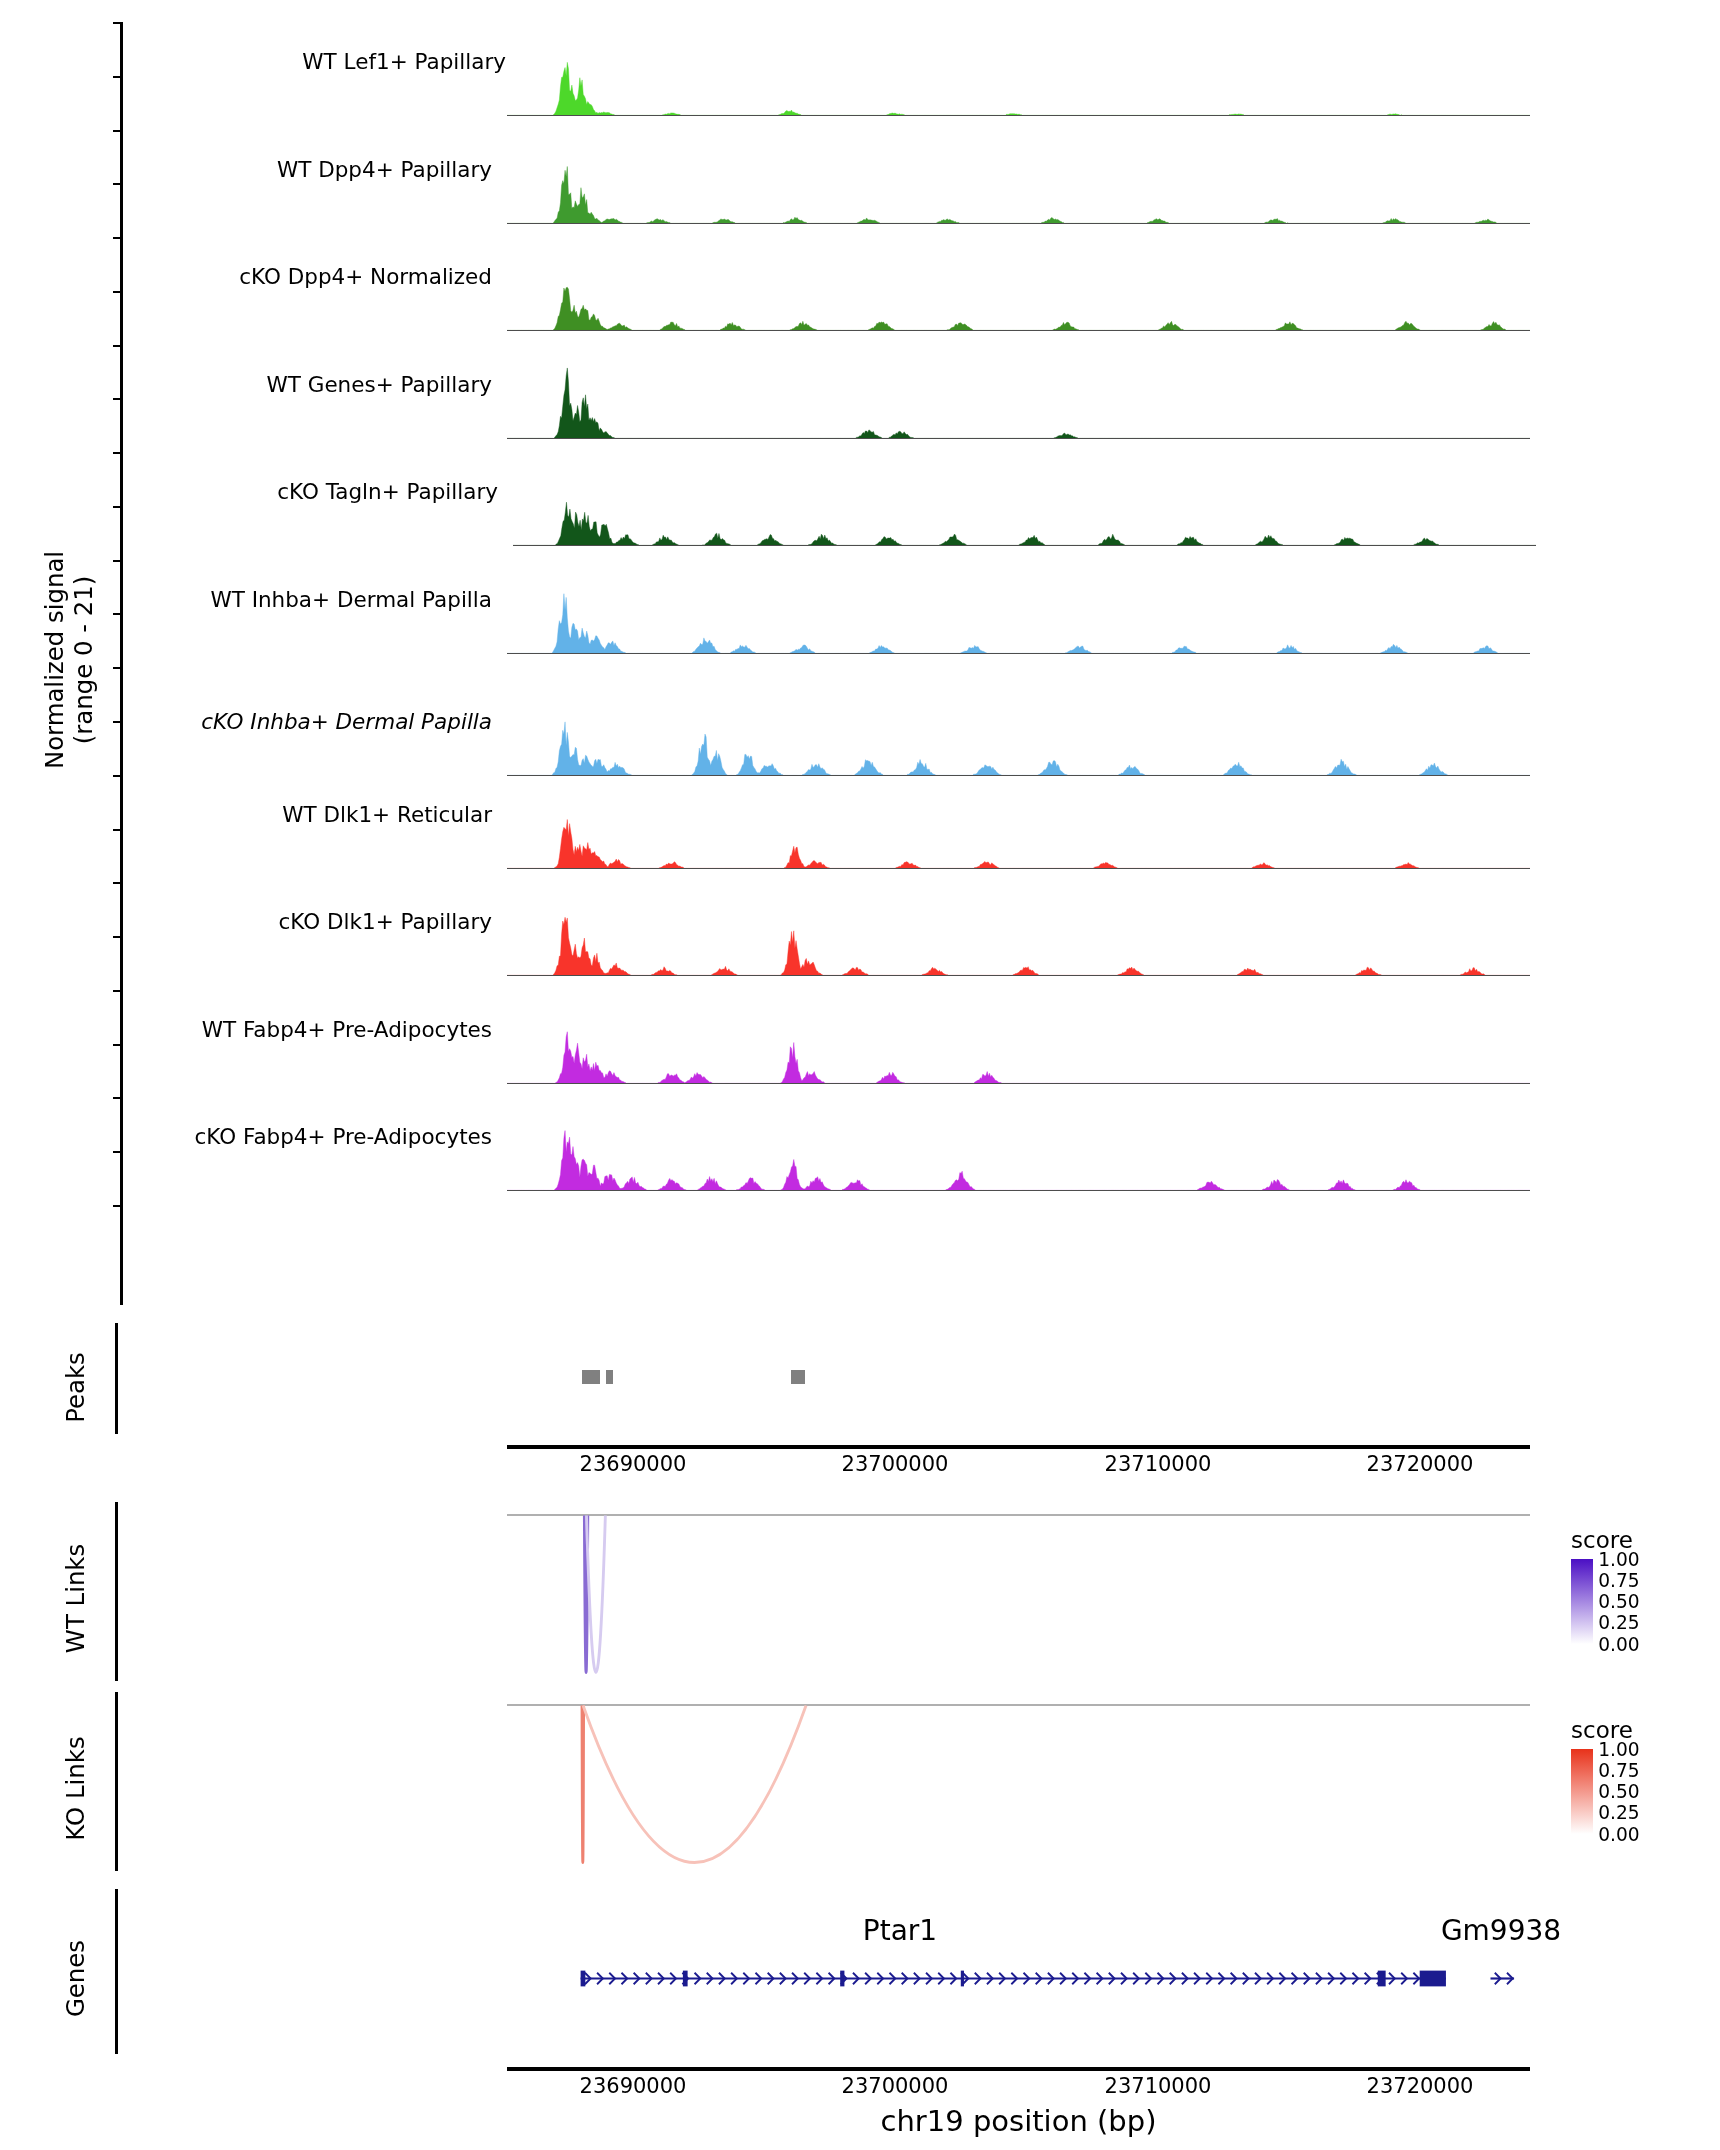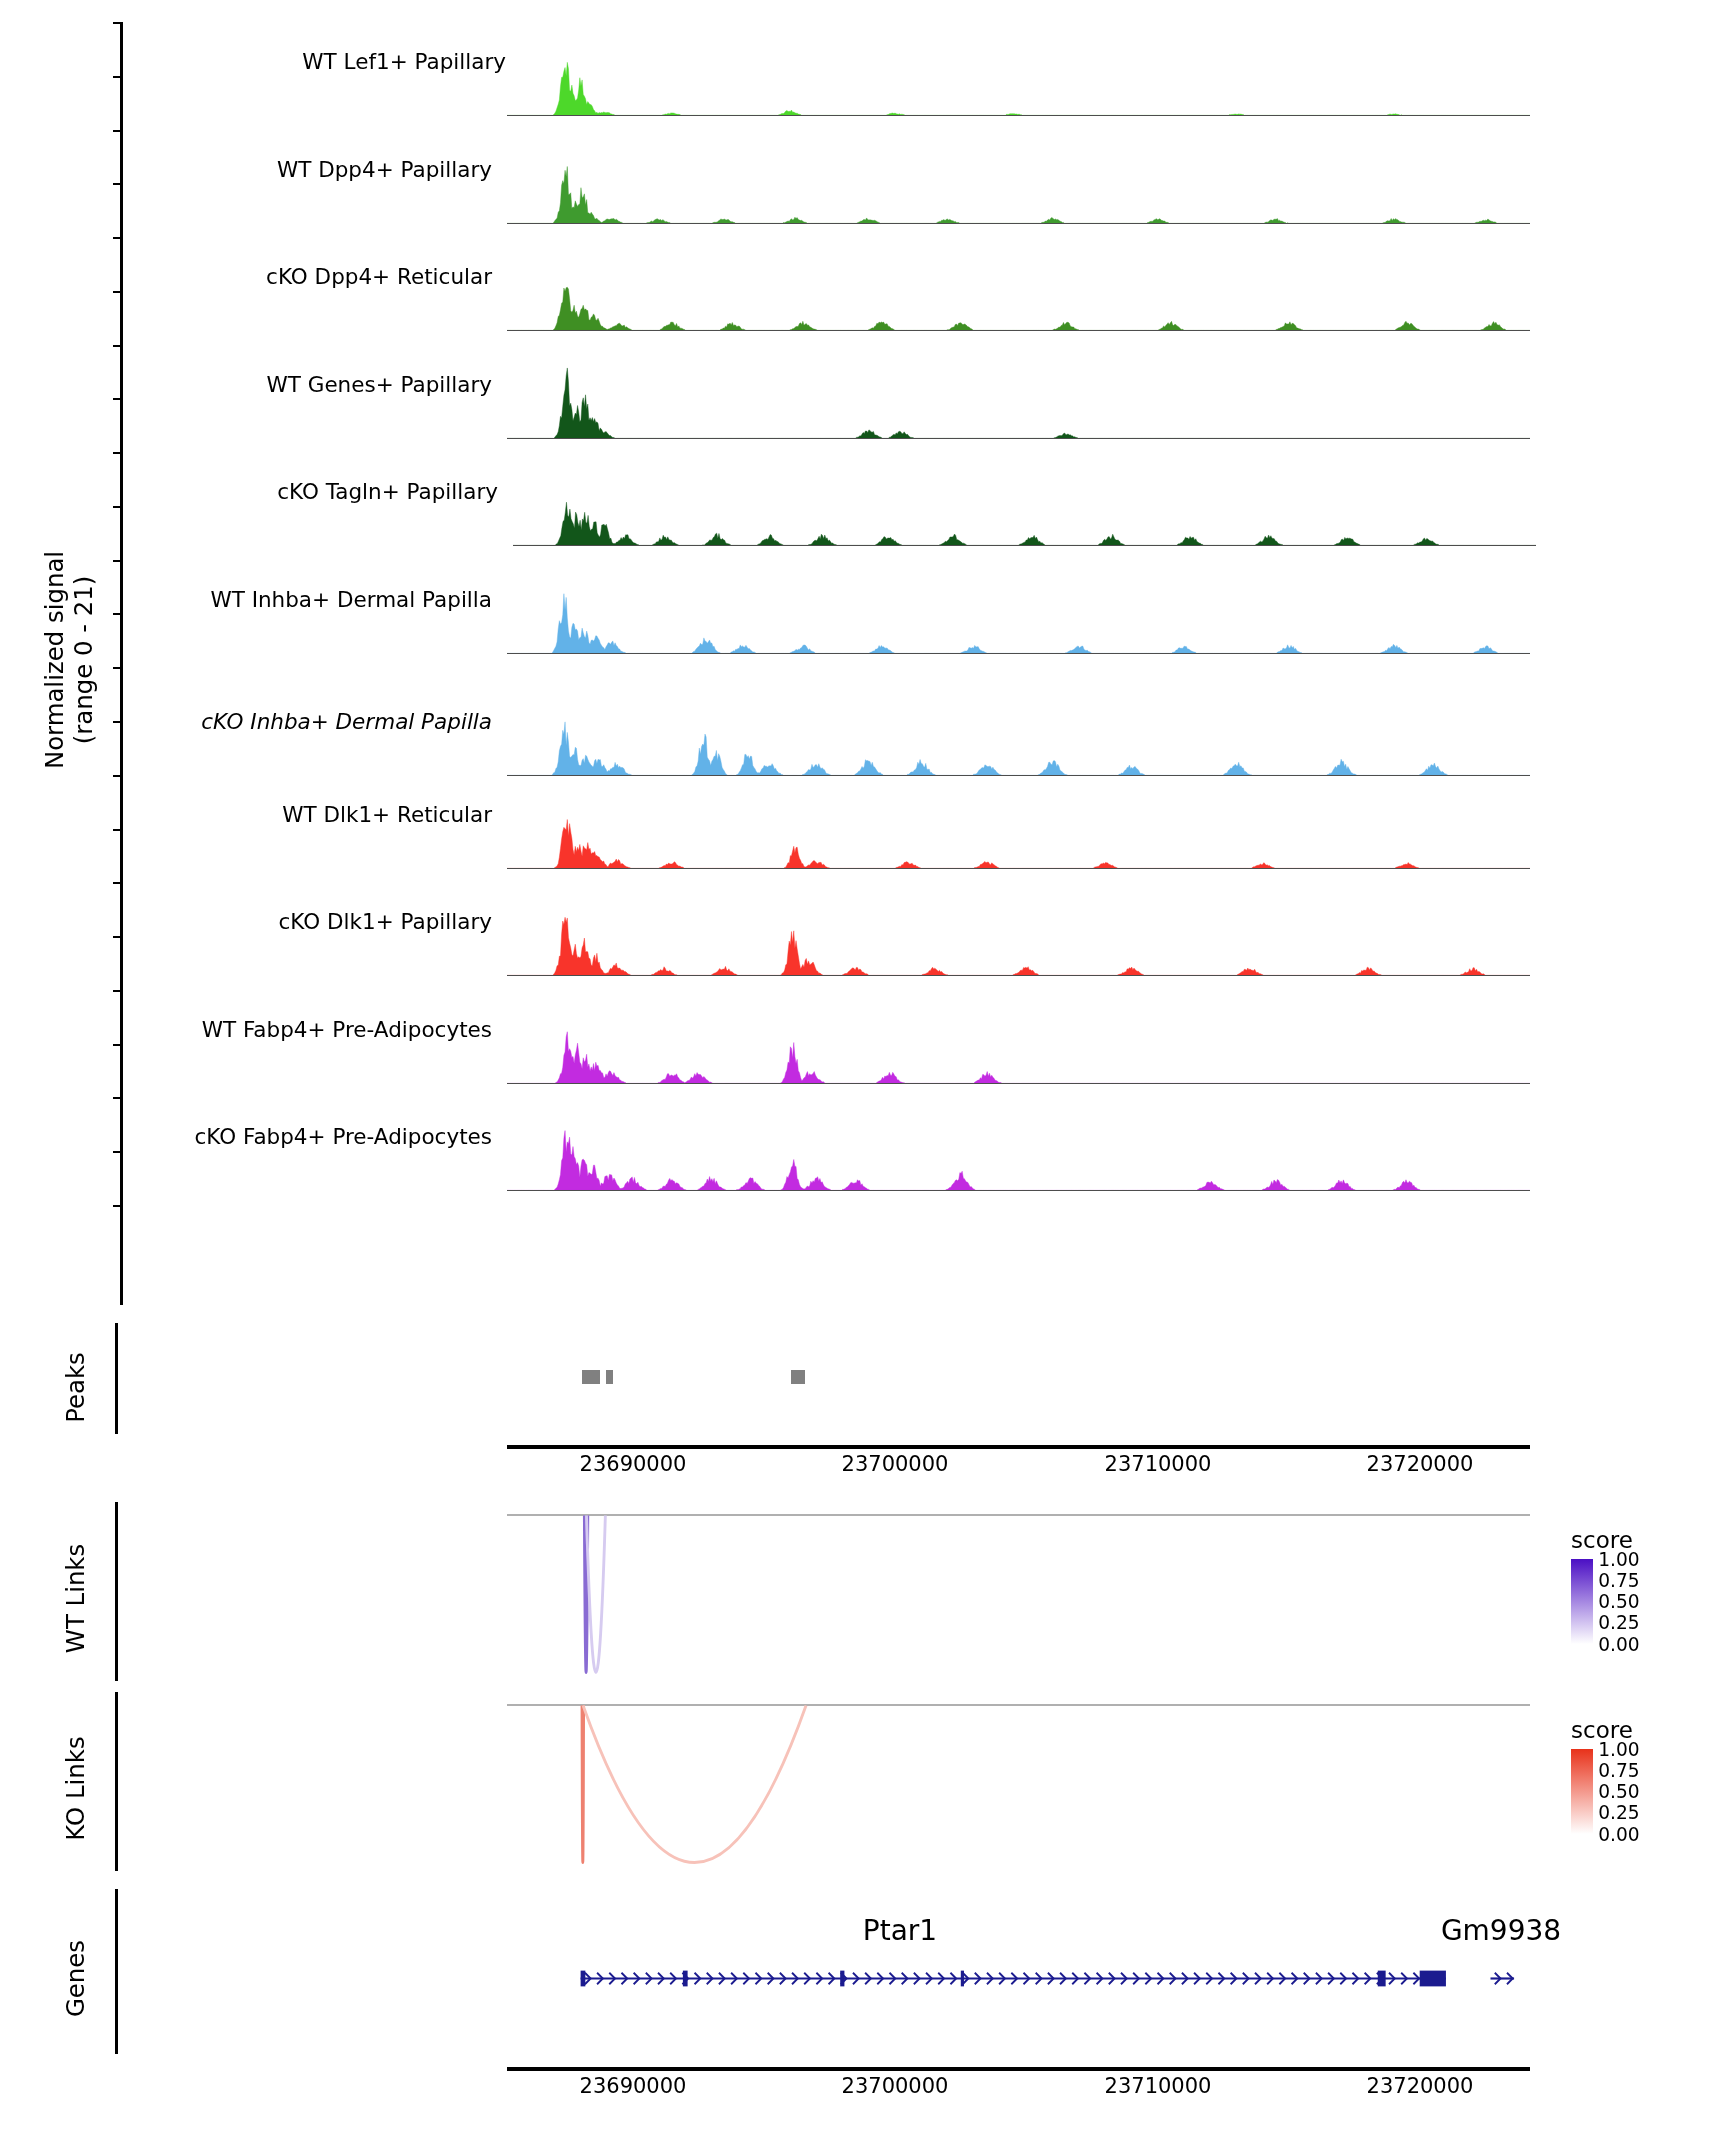--- a/index.html
+++ b/index.html
@@ -280,21 +280,21 @@
         <div class="track-plot" style="top: 0px;">
           <svg width="1023" height="108" viewBox="0 0 1427 150">
             <g transform="translate(0,22)">
               <path d="M 0 108 L 0.00 108.00 L 1.59 108.00 L 3.17 108.00 L 4.76 108.00 L 6.35 108.00 L 7.94 108.00 L 9.52 108.00 L 11.11 108.00 L 12.70 108.00 L 14.29 108.00 L 15.87 108.00 L 17.46 108.00 L 19.05 108.00 L 20.64 108.00 L 22.22 108.00 L 23.81 108.00 L 25.40 108.00 L 26.98 108.00 L 28.57 108.00 L 30.16 108.00 L 31.75 108.00 L 33.33 108.00 L 34.92 108.00 L 36.51 108.00 L 38.10 108.00 L 39.68 108.00 L 41.27 108.00 L 42.86 108.00 L 44.44 108.00 L 46.03 108.00 L 47.62 108.00 L 49.21 108.00 L 50.79 108.00 L 52.38 108.00 L 53.97 108.00 L 55.56 108.00 L 57.14 108.00 L 58.73 108.00 L 60.32 108.00 L 61.91 108.00 L 63.49 108.00 L 65.08 106.67 L 66.67 104.29 L 68.25 102.30 L 69.84 100.85 L 71.43 92.51 L 73.02 90.32 L 74.60 79.24 L 76.19 54.70 L 77.78 48.31 L 79.37 52.33 L 80.95 33.95 L 82.54 42.38 L 84.13 28.60 L 85.72 67.56 L 87.30 67.36 L 88.89 65.24 L 90.48 87.10 L 92.06 84.90 L 93.65 86.26 L 95.24 76.49 L 96.83 80.92 L 98.41 84.40 L 100.00 81.68 L 101.59 80.97 L 103.18 58.15 L 104.76 71.76 L 106.35 71.15 L 107.94 66.73 L 109.53 82.17 L 111.11 74.73 L 112.70 93.16 L 114.29 93.47 L 115.87 95.20 L 117.46 92.33 L 119.05 94.98 L 120.64 97.07 L 122.22 101.15 L 123.81 101.91 L 125.40 100.88 L 126.99 103.22 L 128.57 103.78 L 130.16 105.52 L 131.75 106.58 L 133.33 106.00 L 134.92 104.76 L 136.51 104.10 L 138.10 102.63 L 139.68 101.73 L 141.27 102.30 L 142.86 102.62 L 144.45 101.93 L 146.03 101.60 L 147.62 101.53 L 149.21 101.23 L 150.80 103.27 L 152.38 102.19 L 153.97 103.13 L 155.56 105.09 L 157.14 105.36 L 158.73 106.47 L 160.32 106.56 L 161.91 108.00 L 163.49 108.00 L 165.08 108.00 L 166.67 108.00 L 168.26 108.00 L 169.84 108.00 L 171.43 108.00 L 173.02 108.00 L 174.61 108.00 L 176.19 108.00 L 177.78 108.00 L 179.37 108.00 L 180.95 108.00 L 182.54 108.00 L 184.13 108.00 L 185.72 108.00 L 187.30 108.00 L 188.89 108.00 L 190.48 108.00 L 192.07 108.00 L 193.65 108.00 L 195.24 107.02 L 196.83 106.85 L 198.41 106.79 L 200.00 105.54 L 201.59 104.68 L 203.18 105.60 L 204.76 104.29 L 206.35 102.90 L 207.94 102.02 L 209.53 101.30 L 211.11 102.38 L 212.70 103.06 L 214.29 102.55 L 215.88 104.25 L 217.46 102.66 L 219.05 104.25 L 220.64 105.70 L 222.22 105.39 L 223.81 106.14 L 225.40 106.64 L 226.99 106.75 L 228.57 108.00 L 230.16 108.00 L 231.75 108.00 L 233.34 108.00 L 234.92 108.00 L 236.51 108.00 L 238.10 108.00 L 239.69 108.00 L 241.27 108.00 L 242.86 108.00 L 244.45 108.00 L 246.03 108.00 L 247.62 108.00 L 249.21 108.00 L 250.80 108.00 L 252.38 108.00 L 253.97 108.00 L 255.56 108.00 L 257.15 108.00 L 258.73 108.00 L 260.32 108.00 L 261.91 108.00 L 263.49 108.00 L 265.08 108.00 L 266.67 108.00 L 268.26 108.00 L 269.84 108.00 L 271.43 108.00 L 273.02 108.00 L 274.61 108.00 L 276.19 108.00 L 277.78 108.00 L 279.37 108.00 L 280.96 108.00 L 282.54 108.00 L 284.13 108.00 L 285.72 108.00 L 287.30 106.96 L 288.89 106.39 L 290.48 106.47 L 292.07 106.21 L 293.65 105.76 L 295.24 104.23 L 296.83 103.17 L 298.42 101.73 L 300.00 102.49 L 301.59 102.58 L 303.18 101.93 L 304.77 102.84 L 306.35 103.06 L 307.94 102.60 L 309.53 102.97 L 311.11 105.06 L 312.70 105.57 L 314.29 105.52 L 315.88 106.46 L 317.46 106.82 L 319.05 108.00 L 320.64 108.00 L 322.23 108.00 L 323.81 108.00 L 325.40 108.00 L 326.99 108.00 L 328.58 108.00 L 330.16 108.00 L 331.75 108.00 L 333.34 108.00 L 334.92 108.00 L 336.51 108.00 L 338.10 108.00 L 339.69 108.00 L 341.27 108.00 L 342.86 108.00 L 344.45 108.00 L 346.04 108.00 L 347.62 108.00 L 349.21 108.00 L 350.80 108.00 L 352.38 108.00 L 353.97 108.00 L 355.56 108.00 L 357.15 108.00 L 358.73 108.00 L 360.32 108.00 L 361.91 108.00 L 363.50 108.00 L 365.08 108.00 L 366.67 108.00 L 368.26 108.00 L 369.85 108.00 L 371.43 108.00 L 373.02 108.00 L 374.61 108.00 L 376.19 108.00 L 377.78 108.00 L 379.37 108.00 L 380.96 108.00 L 382.54 108.00 L 384.13 108.00 L 385.72 106.79 L 387.31 107.01 L 388.89 106.14 L 390.48 105.46 L 392.07 104.58 L 393.66 105.14 L 395.24 102.97 L 396.83 101.34 L 398.42 103.23 L 400.00 102.67 L 401.59 99.28 L 403.18 101.08 L 404.77 99.87 L 406.35 102.57 L 407.94 103.35 L 409.53 103.92 L 411.12 103.68 L 412.70 105.11 L 414.29 106.10 L 415.88 106.34 L 417.46 106.71 L 419.05 108.00 L 420.64 108.00 L 422.23 108.00 L 423.81 108.00 L 425.40 108.00 L 426.99 108.00 L 428.58 108.00 L 430.16 108.00 L 431.75 108.00 L 433.34 108.00 L 434.93 108.00 L 436.51 108.00 L 438.10 108.00 L 439.69 108.00 L 441.27 108.00 L 442.86 108.00 L 444.45 108.00 L 446.04 108.00 L 447.62 108.00 L 449.21 108.00 L 450.80 108.00 L 452.39 108.00 L 453.97 108.00 L 455.56 108.00 L 457.15 108.00 L 458.74 108.00 L 460.32 108.00 L 461.91 108.00 L 463.50 108.00 L 465.08 108.00 L 466.67 108.00 L 468.26 108.00 L 469.85 108.00 L 471.43 108.00 L 473.02 108.00 L 474.61 108.00 L 476.20 108.00 L 477.78 108.00 L 479.37 108.00 L 480.96 108.00 L 482.55 108.00 L 484.13 108.00 L 485.72 108.00 L 487.31 108.00 L 488.89 106.97 L 490.48 106.34 L 492.07 105.50 L 493.66 104.64 L 495.24 104.78 L 496.83 102.99 L 498.42 102.56 L 500.01 103.38 L 501.59 100.36 L 503.18 102.62 L 504.77 103.31 L 506.35 103.01 L 507.94 103.36 L 509.53 103.69 L 511.12 103.88 L 512.70 103.60 L 514.29 104.42 L 515.88 105.16 L 517.47 106.30 L 519.05 106.59 L 520.64 108.00 L 522.23 108.00 L 523.82 108.00 L 525.40 108.00 L 526.99 108.00 L 528.58 108.00 L 530.16 108.00 L 531.75 108.00 L 533.34 108.00 L 534.93 108.00 L 536.51 108.00 L 538.10 108.00 L 539.69 108.00 L 541.28 108.00 L 542.86 108.00 L 544.45 108.00 L 546.04 108.00 L 547.63 108.00 L 549.21 108.00 L 550.80 108.00 L 552.39 108.00 L 553.97 108.00 L 555.56 108.00 L 557.15 108.00 L 558.74 108.00 L 560.32 108.00 L 561.91 108.00 L 563.50 108.00 L 565.09 108.00 L 566.67 108.00 L 568.26 108.00 L 569.85 108.00 L 571.43 108.00 L 573.02 108.00 L 574.61 108.00 L 576.20 108.00 L 577.78 108.00 L 579.37 108.00 L 580.96 108.00 L 582.55 108.00 L 584.13 108.00 L 585.72 108.00 L 587.31 108.00 L 588.90 108.00 L 590.48 108.00 L 592.07 108.00 L 593.66 108.00 L 595.24 108.00 L 596.83 108.00 L 598.42 108.00 L 600.01 106.58 L 601.59 105.93 L 603.18 105.19 L 604.77 105.16 L 606.36 103.43 L 607.94 103.65 L 609.53 102.46 L 611.12 104.07 L 612.71 102.54 L 614.29 101.83 L 615.88 103.21 L 617.47 102.39 L 619.05 103.11 L 620.64 104.38 L 622.23 104.28 L 623.82 105.53 L 625.40 105.14 L 626.99 106.55 L 628.58 106.81 L 630.17 106.79 L 631.75 108.00 L 633.34 108.00 L 634.93 108.00 L 636.52 108.00 L 638.10 108.00 L 639.69 108.00 L 641.28 108.00 L 642.86 108.00 L 644.45 108.00 L 646.04 108.00 L 647.63 108.00 L 649.21 108.00 L 650.80 108.00 L 652.39 108.00 L 653.98 108.00 L 655.56 108.00 L 657.15 108.00 L 658.74 108.00 L 660.32 108.00 L 661.91 108.00 L 663.50 108.00 L 665.09 108.00 L 666.67 108.00 L 668.26 108.00 L 669.85 108.00 L 671.44 108.00 L 673.02 108.00 L 674.61 108.00 L 676.20 108.00 L 677.79 108.00 L 679.37 108.00 L 680.96 108.00 L 682.55 108.00 L 684.13 108.00 L 685.72 108.00 L 687.31 108.00 L 688.90 108.00 L 690.48 108.00 L 692.07 108.00 L 693.66 108.00 L 695.25 108.00 L 696.83 108.00 L 698.42 108.00 L 700.01 108.00 L 701.60 108.00 L 703.18 108.00 L 704.77 108.00 L 706.36 108.00 L 707.94 108.00 L 709.53 108.00 L 711.12 108.00 L 712.71 108.00 L 714.29 108.00 L 715.88 108.00 L 717.47 108.00 L 719.06 108.00 L 720.64 108.00 L 722.23 108.00 L 723.82 108.00 L 725.40 108.00 L 726.99 108.00 L 728.58 108.00 L 730.17 108.00 L 731.75 108.00 L 733.34 108.00 L 734.93 108.00 L 736.52 108.00 L 738.10 108.00 L 739.69 108.00 L 741.28 108.00 L 742.87 108.00 L 744.45 108.00 L 746.04 106.57 L 747.63 106.45 L 749.21 106.37 L 750.80 104.68 L 752.39 105.00 L 753.98 103.38 L 755.56 102.33 L 757.15 103.37 L 758.74 100.55 L 760.33 99.83 L 761.91 101.41 L 763.50 102.59 L 765.09 101.82 L 766.68 102.84 L 768.26 102.53 L 769.85 103.60 L 771.44 104.96 L 773.02 105.29 L 774.61 106.77 L 776.20 106.56 L 777.79 108.00 L 779.37 108.00 L 780.96 108.00 L 782.55 108.00 L 784.14 108.00 L 785.72 108.00 L 787.31 108.00 L 788.90 108.00 L 790.48 108.00 L 792.07 108.00 L 793.66 108.00 L 795.25 108.00 L 796.83 108.00 L 798.42 108.00 L 800.01 108.00 L 801.60 108.00 L 803.18 108.00 L 804.77 108.00 L 806.36 108.00 L 807.95 108.00 L 809.53 108.00 L 811.12 108.00 L 812.71 108.00 L 814.29 108.00 L 815.88 108.00 L 817.47 108.00 L 819.06 108.00 L 820.64 108.00 L 822.23 108.00 L 823.82 108.00 L 825.41 108.00 L 826.99 108.00 L 828.58 108.00 L 830.17 108.00 L 831.76 108.00 L 833.34 108.00 L 834.93 108.00 L 836.52 108.00 L 838.10 108.00 L 839.69 108.00 L 841.28 108.00 L 842.87 108.00 L 844.45 108.00 L 846.04 108.00 L 847.63 108.00 L 849.22 108.00 L 850.80 108.00 L 852.39 108.00 L 853.98 108.00 L 855.57 108.00 L 857.15 108.00 L 858.74 108.00 L 860.33 108.00 L 861.91 108.00 L 863.50 108.00 L 865.09 108.00 L 866.68 108.00 L 868.26 108.00 L 869.85 108.00 L 871.44 108.00 L 873.03 108.00 L 874.61 108.00 L 876.20 108.00 L 877.79 108.00 L 879.37 108.00 L 880.96 108.00 L 882.55 108.00 L 884.14 108.00 L 885.72 108.00 L 887.31 108.00 L 888.90 108.00 L 890.49 108.00 L 892.07 108.00 L 893.66 106.73 L 895.25 106.45 L 896.84 105.48 L 898.42 104.96 L 900.01 105.19 L 901.60 103.82 L 903.18 102.70 L 904.77 102.09 L 906.36 101.47 L 907.95 103.33 L 909.53 101.55 L 911.12 101.86 L 912.71 103.65 L 914.30 104.05 L 915.88 104.76 L 917.47 104.57 L 919.06 106.46 L 920.65 106.50 L 922.23 106.70 L 923.82 108.00 L 925.41 108.00 L 926.99 108.00 L 928.58 108.00 L 930.17 108.00 L 931.76 108.00 L 933.34 108.00 L 934.93 108.00 L 936.52 108.00 L 938.11 108.00 L 939.69 108.00 L 941.28 108.00 L 942.87 108.00 L 944.45 108.00 L 946.04 108.00 L 947.63 108.00 L 949.22 108.00 L 950.80 108.00 L 952.39 108.00 L 953.98 108.00 L 955.57 108.00 L 957.15 108.00 L 958.74 108.00 L 960.33 108.00 L 961.92 108.00 L 963.50 108.00 L 965.09 108.00 L 966.68 108.00 L 968.26 108.00 L 969.85 108.00 L 971.44 108.00 L 973.03 108.00 L 974.61 108.00 L 976.20 108.00 L 977.79 108.00 L 979.38 108.00 L 980.96 108.00 L 982.55 108.00 L 984.14 108.00 L 985.73 108.00 L 987.31 108.00 L 988.90 108.00 L 990.49 108.00 L 992.07 108.00 L 993.66 108.00 L 995.25 108.00 L 996.84 108.00 L 998.42 108.00 L 1000.01 108.00 L 1001.60 108.00 L 1003.19 108.00 L 1004.77 108.00 L 1006.36 108.00 L 1007.95 108.00 L 1009.54 108.00 L 1011.12 108.00 L 1012.71 108.00 L 1014.30 108.00 L 1015.88 108.00 L 1017.47 108.00 L 1019.06 108.00 L 1020.65 108.00 L 1022.23 108.00 L 1023.82 108.00 L 1025.41 108.00 L 1027.00 108.00 L 1028.58 108.00 L 1030.17 108.00 L 1031.76 108.00 L 1033.34 108.00 L 1034.93 108.00 L 1036.52 108.00 L 1038.11 108.00 L 1039.69 108.00 L 1041.28 108.00 L 1042.87 108.00 L 1044.46 108.00 L 1046.04 108.00 L 1047.63 108.00 L 1049.22 108.00 L 1050.81 108.00 L 1052.39 108.00 L 1053.98 108.00 L 1055.57 108.00 L 1057.15 107.05 L 1058.74 106.11 L 1060.33 106.19 L 1061.92 105.86 L 1063.50 104.23 L 1065.09 103.19 L 1066.68 103.25 L 1068.27 103.95 L 1069.85 102.19 L 1071.44 102.10 L 1073.03 102.29 L 1074.62 101.16 L 1076.20 104.09 L 1077.79 103.55 L 1079.38 104.85 L 1080.96 104.72 L 1082.55 105.64 L 1084.14 106.39 L 1085.73 106.53 L 1087.31 108.00 L 1088.90 107.02 L 1090.49 108.00 L 1092.08 108.00 L 1093.66 108.00 L 1095.25 108.00 L 1096.84 108.00 L 1098.42 108.00 L 1100.01 108.00 L 1101.60 108.00 L 1103.19 108.00 L 1104.77 108.00 L 1106.36 108.00 L 1107.95 108.00 L 1109.54 108.00 L 1111.12 108.00 L 1112.71 108.00 L 1114.30 108.00 L 1115.89 108.00 L 1117.47 108.00 L 1119.06 108.00 L 1120.65 108.00 L 1122.23 108.00 L 1123.82 108.00 L 1125.41 108.00 L 1127.00 108.00 L 1128.58 108.00 L 1130.17 108.00 L 1131.76 108.00 L 1133.35 108.00 L 1134.93 108.00 L 1136.52 108.00 L 1138.11 108.00 L 1139.70 108.00 L 1141.28 108.00 L 1142.87 108.00 L 1144.46 108.00 L 1146.04 108.00 L 1147.63 108.00 L 1149.22 108.00 L 1150.81 108.00 L 1152.39 108.00 L 1153.98 108.00 L 1155.57 108.00 L 1157.16 108.00 L 1158.74 108.00 L 1160.33 108.00 L 1161.92 108.00 L 1163.51 108.00 L 1165.09 108.00 L 1166.68 108.00 L 1168.27 108.00 L 1169.85 108.00 L 1171.44 108.00 L 1173.03 108.00 L 1174.62 108.00 L 1176.20 108.00 L 1177.79 108.00 L 1179.38 108.00 L 1180.97 108.00 L 1182.55 108.00 L 1184.14 108.00 L 1185.73 108.00 L 1187.31 108.00 L 1188.90 108.00 L 1190.49 108.00 L 1192.08 108.00 L 1193.66 108.00 L 1195.25 108.00 L 1196.84 108.00 L 1198.43 108.00 L 1200.01 108.00 L 1201.60 108.00 L 1203.19 108.00 L 1204.78 108.00 L 1206.36 108.00 L 1207.95 108.00 L 1209.54 108.00 L 1211.12 108.00 L 1212.71 108.00 L 1214.30 108.00 L 1215.89 108.00 L 1217.47 108.00 L 1219.06 108.00 L 1220.65 108.00 L 1222.24 106.94 L 1223.82 106.76 L 1225.41 106.27 L 1227.00 104.66 L 1228.59 104.18 L 1230.17 104.71 L 1231.76 104.19 L 1233.35 101.15 L 1234.93 103.87 L 1236.52 101.41 L 1238.11 102.75 L 1239.70 101.12 L 1241.28 102.96 L 1242.87 102.92 L 1244.46 104.80 L 1246.05 105.31 L 1247.63 105.94 L 1249.22 106.24 L 1250.81 106.30 L 1252.39 106.63 L 1253.98 108.00 L 1255.57 108.00 L 1257.16 108.00 L 1258.74 108.00 L 1260.33 108.00 L 1261.92 108.00 L 1263.51 108.00 L 1265.09 108.00 L 1266.68 108.00 L 1268.27 108.00 L 1269.86 108.00 L 1271.44 108.00 L 1273.03 108.00 L 1274.62 108.00 L 1276.20 108.00 L 1277.79 108.00 L 1279.38 108.00 L 1280.97 108.00 L 1282.55 108.00 L 1284.14 108.00 L 1285.73 108.00 L 1287.32 108.00 L 1288.90 108.00 L 1290.49 108.00 L 1292.08 108.00 L 1293.67 108.00 L 1295.25 108.00 L 1296.84 108.00 L 1298.43 108.00 L 1300.01 108.00 L 1301.60 108.00 L 1303.19 108.00 L 1304.78 108.00 L 1306.36 108.00 L 1307.95 108.00 L 1309.54 108.00 L 1311.13 108.00 L 1312.71 108.00 L 1314.30 108.00 L 1315.89 108.00 L 1317.47 108.00 L 1319.06 108.00 L 1320.65 108.00 L 1322.24 108.00 L 1323.82 108.00 L 1325.41 108.00 L 1327.00 108.00 L 1328.59 108.00 L 1330.17 108.00 L 1331.76 108.00 L 1333.35 108.00 L 1334.94 108.00 L 1336.52 108.00 L 1338.11 108.00 L 1339.70 108.00 L 1341.28 108.00 L 1342.87 108.00 L 1344.46 108.00 L 1346.05 108.00 L 1347.63 108.00 L 1349.22 108.00 L 1350.81 107.05 L 1352.40 106.42 L 1353.98 106.30 L 1355.57 106.05 L 1357.16 104.88 L 1358.75 105.34 L 1360.33 104.43 L 1361.92 103.63 L 1363.51 104.25 L 1365.09 103.40 L 1366.68 104.00 L 1368.27 101.78 L 1369.86 103.07 L 1371.44 104.40 L 1373.03 104.94 L 1374.62 105.24 L 1376.21 106.03 L 1377.79 105.90 L 1379.38 106.37 L 1380.97 108.00 L 1382.56 108.00 L 1384.14 108.00 L 1385.73 108.00 L 1387.32 108.00 L 1388.90 108.00 L 1390.49 108.00 L 1392.08 108.00 L 1393.67 108.00 L 1395.25 108.00 L 1396.84 108.00 L 1398.43 108.00 L 1400.02 108.00 L 1401.60 108.00 L 1403.19 108.00 L 1404.78 108.00 L 1406.36 108.00 L 1407.95 108.00 L 1409.54 108.00 L 1411.13 108.00 L 1412.71 108.00 L 1414.30 108.00 L 1415.89 108.00 L 1417.48 108.00 L 1419.06 108.00 L 1420.65 108.00 L 1422.24 108.00 L 1423.83 108.00 L 1425.41 108.00 L 1427.00 108.00 L 1427 108 Z" fill="#3F9B2F" stroke="#3F9B2F" stroke-width="0.6"></path>
             </g>
           </svg>
         </div>
         <div class="track-baseline" style="top: 93px;"></div>
       </div>
       <div class="track-row" style="top: 215px;">
-        <div class="track-label">cKO Dpp4+ Reticular</div>
+        <div class="track-label">cKO Dpp4+ Normalized</div>
         <div class="track-plot" style="top: 0px;">
           <svg width="1023" height="108" viewBox="0 0 1427 150">
             <g transform="translate(0,22)">
               <path d="M 0 108 L 0.00 108.00 L 1.59 108.00 L 3.17 108.00 L 4.76 108.00 L 6.35 108.00 L 7.94 108.00 L 9.52 108.00 L 11.11 108.00 L 12.70 108.00 L 14.29 108.00 L 15.87 108.00 L 17.46 108.00 L 19.05 108.00 L 20.64 108.00 L 22.22 108.00 L 23.81 108.00 L 25.40 108.00 L 26.98 108.00 L 28.57 108.00 L 30.16 108.00 L 31.75 108.00 L 33.33 108.00 L 34.92 108.00 L 36.51 108.00 L 38.10 108.00 L 39.68 108.00 L 41.27 108.00 L 42.86 108.00 L 44.44 108.00 L 46.03 108.00 L 47.62 108.00 L 49.21 108.00 L 50.79 108.00 L 52.38 108.00 L 53.97 108.00 L 55.56 108.00 L 57.14 108.00 L 58.73 108.00 L 60.32 108.00 L 61.91 108.00 L 63.49 108.00 L 65.08 106.79 L 66.67 105.07 L 68.25 101.35 L 69.84 97.23 L 71.43 88.41 L 73.02 86.99 L 74.60 79.04 L 76.19 70.01 L 77.78 68.34 L 79.37 48.83 L 80.95 53.28 L 82.54 48.33 L 84.13 47.83 L 85.72 50.32 L 87.30 63.95 L 88.89 80.51 L 90.48 82.57 L 92.06 80.01 L 93.65 72.82 L 95.24 83.81 L 96.83 81.08 L 98.41 88.27 L 100.00 89.53 L 101.59 84.70 L 103.18 78.63 L 104.76 77.44 L 106.35 72.82 L 107.94 79.57 L 109.53 77.90 L 111.11 79.83 L 112.70 80.25 L 114.29 92.96 L 115.87 93.80 L 117.46 89.66 L 119.05 88.66 L 120.64 84.91 L 122.22 87.20 L 123.81 93.47 L 125.40 93.66 L 126.99 91.02 L 128.57 95.03 L 130.16 99.66 L 131.75 102.31 L 133.33 102.24 L 134.92 104.27 L 136.51 104.74 L 138.10 105.77 L 139.68 106.79 L 141.27 106.10 L 142.86 105.81 L 144.45 104.56 L 146.03 104.33 L 147.62 103.02 L 149.21 102.64 L 150.80 101.48 L 152.38 101.53 L 153.97 99.24 L 155.56 98.40 L 157.14 98.08 L 158.73 99.64 L 160.32 101.95 L 161.91 101.55 L 163.49 100.51 L 165.08 104.01 L 166.67 102.75 L 168.26 104.37 L 169.84 105.36 L 171.43 106.14 L 173.02 106.60 L 174.61 108.00 L 176.19 108.00 L 177.78 108.00 L 179.37 108.00 L 180.95 108.00 L 182.54 108.00 L 184.13 108.00 L 185.72 108.00 L 187.30 108.00 L 188.89 108.00 L 190.48 108.00 L 192.07 108.00 L 193.65 108.00 L 195.24 108.00 L 196.83 108.00 L 198.41 108.00 L 200.00 108.00 L 201.59 108.00 L 203.18 108.00 L 204.76 108.00 L 206.35 108.00 L 207.94 108.00 L 209.53 108.00 L 211.11 108.00 L 212.70 108.00 L 214.29 106.25 L 215.88 105.96 L 217.46 104.29 L 219.05 102.40 L 220.64 102.64 L 222.22 101.11 L 223.81 100.79 L 225.40 100.16 L 226.99 99.66 L 228.57 96.27 L 230.16 96.65 L 231.75 96.59 L 233.34 100.02 L 234.92 101.58 L 236.51 98.24 L 238.10 103.27 L 239.69 101.65 L 241.27 104.82 L 242.86 104.84 L 244.45 105.37 L 246.03 106.27 L 247.62 106.79 L 249.21 108.00 L 250.80 108.00 L 252.38 108.00 L 253.97 108.00 L 255.56 108.00 L 257.15 108.00 L 258.73 108.00 L 260.32 108.00 L 261.91 108.00 L 263.49 108.00 L 265.08 108.00 L 266.67 108.00 L 268.26 108.00 L 269.84 108.00 L 271.43 108.00 L 273.02 108.00 L 274.61 108.00 L 276.19 108.00 L 277.78 108.00 L 279.37 108.00 L 280.96 108.00 L 282.54 108.00 L 284.13 108.00 L 285.72 108.00 L 287.30 108.00 L 288.89 108.00 L 290.48 108.00 L 292.07 108.00 L 293.65 108.00 L 295.24 108.00 L 296.83 108.00 L 298.42 106.15 L 300.00 106.33 L 301.59 104.57 L 303.18 105.12 L 304.77 102.02 L 306.35 103.26 L 307.94 98.84 L 309.53 99.44 L 311.11 97.80 L 312.70 100.50 L 314.29 96.88 L 315.88 101.19 L 317.46 100.29 L 319.05 100.84 L 320.64 102.77 L 322.23 102.16 L 323.81 101.80 L 325.40 103.60 L 326.99 105.92 L 328.58 106.29 L 330.16 106.21 L 331.75 107.05 L 333.34 108.00 L 334.92 108.00 L 336.51 108.00 L 338.10 108.00 L 339.69 108.00 L 341.27 108.00 L 342.86 108.00 L 344.45 108.00 L 346.04 108.00 L 347.62 108.00 L 349.21 108.00 L 350.80 108.00 L 352.38 108.00 L 353.97 108.00 L 355.56 108.00 L 357.15 108.00 L 358.73 108.00 L 360.32 108.00 L 361.91 108.00 L 363.50 108.00 L 365.08 108.00 L 366.67 108.00 L 368.26 108.00 L 369.85 108.00 L 371.43 108.00 L 373.02 108.00 L 374.61 108.00 L 376.19 108.00 L 377.78 108.00 L 379.37 108.00 L 380.96 108.00 L 382.54 108.00 L 384.13 108.00 L 385.72 108.00 L 387.31 108.00 L 388.89 108.00 L 390.48 108.00 L 392.07 108.00 L 393.66 108.00 L 395.24 106.92 L 396.83 106.80 L 398.42 105.54 L 400.00 105.44 L 401.59 104.08 L 403.18 102.61 L 404.77 102.56 L 406.35 102.12 L 407.94 98.45 L 409.53 97.35 L 411.12 99.61 L 412.70 95.22 L 414.29 100.84 L 415.88 99.30 L 417.46 98.45 L 419.05 100.62 L 420.64 100.40 L 422.23 102.84 L 423.81 103.61 L 425.40 104.66 L 426.99 105.80 L 428.58 106.15 L 430.16 106.49 L 431.75 107.04 L 433.34 108.00 L 434.93 108.00 L 436.51 108.00 L 438.10 108.00 L 439.69 108.00 L 441.27 108.00 L 442.86 108.00 L 444.45 108.00 L 446.04 108.00 L 447.62 108.00 L 449.21 108.00 L 450.80 108.00 L 452.39 108.00 L 453.97 108.00 L 455.56 108.00 L 457.15 108.00 L 458.74 108.00 L 460.32 108.00 L 461.91 108.00 L 463.50 108.00 L 465.08 108.00 L 466.67 108.00 L 468.26 108.00 L 469.85 108.00 L 471.43 108.00 L 473.02 108.00 L 474.61 108.00 L 476.20 108.00 L 477.78 108.00 L 479.37 108.00 L 480.96 108.00 L 482.55 108.00 L 484.13 108.00 L 485.72 108.00 L 487.31 108.00 L 488.89 108.00 L 490.48 108.00 L 492.07 108.00 L 493.66 108.00 L 495.24 108.00 L 496.83 108.00 L 498.42 108.00 L 500.01 108.00 L 501.59 108.00 L 503.18 108.00 L 504.77 106.74 L 506.35 106.27 L 507.94 105.46 L 509.53 104.42 L 511.12 104.99 L 512.70 102.45 L 514.29 101.97 L 515.88 98.15 L 517.47 98.75 L 519.05 96.40 L 520.64 97.24 L 522.23 96.23 L 523.82 97.01 L 525.40 96.41 L 526.99 99.53 L 528.58 98.98 L 530.16 98.63 L 531.75 102.17 L 533.34 102.35 L 534.93 104.04 L 536.51 105.36 L 538.10 105.70 L 539.69 106.73 L 541.28 108.00 L 542.86 108.00 L 544.45 108.00 L 546.04 108.00 L 547.63 108.00 L 549.21 108.00 L 550.80 108.00 L 552.39 108.00 L 553.97 108.00 L 555.56 108.00 L 557.15 108.00 L 558.74 108.00 L 560.32 108.00 L 561.91 108.00 L 563.50 108.00 L 565.09 108.00 L 566.67 108.00 L 568.26 108.00 L 569.85 108.00 L 571.43 108.00 L 573.02 108.00 L 574.61 108.00 L 576.20 108.00 L 577.78 108.00 L 579.37 108.00 L 580.96 108.00 L 582.55 108.00 L 584.13 108.00 L 585.72 108.00 L 587.31 108.00 L 588.90 108.00 L 590.48 108.00 L 592.07 108.00 L 593.66 108.00 L 595.24 108.00 L 596.83 108.00 L 598.42 108.00 L 600.01 108.00 L 601.59 108.00 L 603.18 108.00 L 604.77 108.00 L 606.36 108.00 L 607.94 108.00 L 609.53 108.00 L 611.12 108.00 L 612.71 108.00 L 614.29 106.98 L 615.88 107.06 L 617.47 106.53 L 619.05 104.95 L 620.64 103.99 L 622.23 103.62 L 623.82 102.82 L 625.40 99.69 L 626.99 99.18 L 628.58 100.96 L 630.17 97.80 L 631.75 97.51 L 633.34 97.29 L 634.93 99.41 L 636.52 99.89 L 638.10 99.06 L 639.69 99.74 L 641.28 101.27 L 642.86 102.83 L 644.45 103.25 L 646.04 104.91 L 647.63 105.56 L 649.21 106.60 L 650.80 108.00 L 652.39 108.00 L 653.98 108.00 L 655.56 108.00 L 657.15 108.00 L 658.74 108.00 L 660.32 108.00 L 661.91 108.00 L 663.50 108.00 L 665.09 108.00 L 666.67 108.00 L 668.26 108.00 L 669.85 108.00 L 671.44 108.00 L 673.02 108.00 L 674.61 108.00 L 676.20 108.00 L 677.79 108.00 L 679.37 108.00 L 680.96 108.00 L 682.55 108.00 L 684.13 108.00 L 685.72 108.00 L 687.31 108.00 L 688.90 108.00 L 690.48 108.00 L 692.07 108.00 L 693.66 108.00 L 695.25 108.00 L 696.83 108.00 L 698.42 108.00 L 700.01 108.00 L 701.60 108.00 L 703.18 108.00 L 704.77 108.00 L 706.36 108.00 L 707.94 108.00 L 709.53 108.00 L 711.12 108.00 L 712.71 108.00 L 714.29 108.00 L 715.88 108.00 L 717.47 108.00 L 719.06 108.00 L 720.64 108.00 L 722.23 108.00 L 723.82 108.00 L 725.40 108.00 L 726.99 108.00 L 728.58 108.00 L 730.17 108.00 L 731.75 108.00 L 733.34 108.00 L 734.93 108.00 L 736.52 108.00 L 738.10 108.00 L 739.69 108.00 L 741.28 108.00 L 742.87 108.00 L 744.45 108.00 L 746.04 108.00 L 747.63 108.00 L 749.21 108.00 L 750.80 108.00 L 752.39 108.00 L 753.98 108.00 L 755.56 108.00 L 757.15 108.00 L 758.74 108.00 L 760.33 108.00 L 761.91 106.90 L 763.50 106.17 L 765.09 106.48 L 766.68 105.62 L 768.26 104.60 L 769.85 103.29 L 771.44 103.66 L 773.02 101.10 L 774.61 100.62 L 776.20 96.85 L 777.79 100.08 L 779.37 98.18 L 780.96 96.64 L 782.55 96.74 L 784.14 97.69 L 785.72 101.77 L 787.31 102.72 L 788.90 103.05 L 790.48 103.25 L 792.07 105.72 L 793.66 105.78 L 795.25 106.79 L 796.83 106.82 L 798.42 108.00 L 800.01 108.00 L 801.60 108.00 L 803.18 108.00 L 804.77 108.00 L 806.36 108.00 L 807.95 108.00 L 809.53 108.00 L 811.12 108.00 L 812.71 108.00 L 814.29 108.00 L 815.88 108.00 L 817.47 108.00 L 819.06 108.00 L 820.64 108.00 L 822.23 108.00 L 823.82 108.00 L 825.41 108.00 L 826.99 108.00 L 828.58 108.00 L 830.17 108.00 L 831.76 108.00 L 833.34 108.00 L 834.93 108.00 L 836.52 108.00 L 838.10 108.00 L 839.69 108.00 L 841.28 108.00 L 842.87 108.00 L 844.45 108.00 L 846.04 108.00 L 847.63 108.00 L 849.22 108.00 L 850.80 108.00 L 852.39 108.00 L 853.98 108.00 L 855.57 108.00 L 857.15 108.00 L 858.74 108.00 L 860.33 108.00 L 861.91 108.00 L 863.50 108.00 L 865.09 108.00 L 866.68 108.00 L 868.26 108.00 L 869.85 108.00 L 871.44 108.00 L 873.03 108.00 L 874.61 108.00 L 876.20 108.00 L 877.79 108.00 L 879.37 108.00 L 880.96 108.00 L 882.55 108.00 L 884.14 108.00 L 885.72 108.00 L 887.31 108.00 L 888.90 108.00 L 890.49 108.00 L 892.07 108.00 L 893.66 108.00 L 895.25 108.00 L 896.84 108.00 L 898.42 108.00 L 900.01 108.00 L 901.60 108.00 L 903.18 108.00 L 904.77 108.00 L 906.36 108.00 L 907.95 108.00 L 909.53 106.81 L 911.12 106.22 L 912.71 105.11 L 914.30 104.72 L 915.88 101.68 L 917.47 103.05 L 919.06 100.92 L 920.65 99.51 L 922.23 97.18 L 923.82 99.73 L 925.41 97.39 L 926.99 95.36 L 928.58 100.57 L 930.17 101.28 L 931.76 99.18 L 933.34 100.32 L 934.93 101.66 L 936.52 102.76 L 938.11 104.09 L 939.69 106.05 L 941.28 106.60 L 942.87 106.39 L 944.45 108.00 L 946.04 108.00 L 947.63 108.00 L 949.22 108.00 L 950.80 108.00 L 952.39 108.00 L 953.98 108.00 L 955.57 108.00 L 957.15 108.00 L 958.74 108.00 L 960.33 108.00 L 961.92 108.00 L 963.50 108.00 L 965.09 108.00 L 966.68 108.00 L 968.26 108.00 L 969.85 108.00 L 971.44 108.00 L 973.03 108.00 L 974.61 108.00 L 976.20 108.00 L 977.79 108.00 L 979.38 108.00 L 980.96 108.00 L 982.55 108.00 L 984.14 108.00 L 985.73 108.00 L 987.31 108.00 L 988.90 108.00 L 990.49 108.00 L 992.07 108.00 L 993.66 108.00 L 995.25 108.00 L 996.84 108.00 L 998.42 108.00 L 1000.01 108.00 L 1001.60 108.00 L 1003.19 108.00 L 1004.77 108.00 L 1006.36 108.00 L 1007.95 108.00 L 1009.54 108.00 L 1011.12 108.00 L 1012.71 108.00 L 1014.30 108.00 L 1015.88 108.00 L 1017.47 108.00 L 1019.06 108.00 L 1020.65 108.00 L 1022.23 108.00 L 1023.82 108.00 L 1025.41 108.00 L 1027.00 108.00 L 1028.58 108.00 L 1030.17 108.00 L 1031.76 108.00 L 1033.34 108.00 L 1034.93 108.00 L 1036.52 108.00 L 1038.11 108.00 L 1039.69 108.00 L 1041.28 108.00 L 1042.87 108.00 L 1044.46 108.00 L 1046.04 108.00 L 1047.63 108.00 L 1049.22 108.00 L 1050.81 108.00 L 1052.39 108.00 L 1053.98 108.00 L 1055.57 108.00 L 1057.15 108.00 L 1058.74 108.00 L 1060.33 108.00 L 1061.92 108.00 L 1063.50 108.00 L 1065.09 108.00 L 1066.68 108.00 L 1068.27 108.00 L 1069.85 108.00 L 1071.44 108.00 L 1073.03 106.78 L 1074.62 106.29 L 1076.20 105.36 L 1077.79 105.06 L 1079.38 103.90 L 1080.96 103.71 L 1082.55 102.55 L 1084.14 101.94 L 1085.73 97.43 L 1087.31 99.02 L 1088.90 98.91 L 1090.49 99.07 L 1092.08 95.98 L 1093.66 99.96 L 1095.25 98.08 L 1096.84 98.27 L 1098.42 99.93 L 1100.01 101.31 L 1101.60 104.64 L 1103.19 104.73 L 1104.77 105.79 L 1106.36 105.82 L 1107.95 106.87 L 1109.54 107.05 L 1111.12 108.00 L 1112.71 108.00 L 1114.30 108.00 L 1115.89 108.00 L 1117.47 108.00 L 1119.06 108.00 L 1120.65 108.00 L 1122.23 108.00 L 1123.82 108.00 L 1125.41 108.00 L 1127.00 108.00 L 1128.58 108.00 L 1130.17 108.00 L 1131.76 108.00 L 1133.35 108.00 L 1134.93 108.00 L 1136.52 108.00 L 1138.11 108.00 L 1139.70 108.00 L 1141.28 108.00 L 1142.87 108.00 L 1144.46 108.00 L 1146.04 108.00 L 1147.63 108.00 L 1149.22 108.00 L 1150.81 108.00 L 1152.39 108.00 L 1153.98 108.00 L 1155.57 108.00 L 1157.16 108.00 L 1158.74 108.00 L 1160.33 108.00 L 1161.92 108.00 L 1163.51 108.00 L 1165.09 108.00 L 1166.68 108.00 L 1168.27 108.00 L 1169.85 108.00 L 1171.44 108.00 L 1173.03 108.00 L 1174.62 108.00 L 1176.20 108.00 L 1177.79 108.00 L 1179.38 108.00 L 1180.97 108.00 L 1182.55 108.00 L 1184.14 108.00 L 1185.73 108.00 L 1187.31 108.00 L 1188.90 108.00 L 1190.49 108.00 L 1192.08 108.00 L 1193.66 108.00 L 1195.25 108.00 L 1196.84 108.00 L 1198.43 108.00 L 1200.01 108.00 L 1201.60 108.00 L 1203.19 108.00 L 1204.78 108.00 L 1206.36 108.00 L 1207.95 108.00 L 1209.54 108.00 L 1211.12 108.00 L 1212.71 108.00 L 1214.30 108.00 L 1215.89 108.00 L 1217.47 108.00 L 1219.06 108.00 L 1220.65 108.00 L 1222.24 108.00 L 1223.82 108.00 L 1225.41 108.00 L 1227.00 108.00 L 1228.59 108.00 L 1230.17 108.00 L 1231.76 108.00 L 1233.35 108.00 L 1234.93 108.00 L 1236.52 108.00 L 1238.11 108.00 L 1239.70 106.81 L 1241.28 105.62 L 1242.87 104.69 L 1244.46 103.99 L 1246.05 103.48 L 1247.63 102.63 L 1249.22 101.00 L 1250.81 100.28 L 1252.39 96.89 L 1253.98 95.13 L 1255.57 97.89 L 1257.16 97.69 L 1258.74 100.51 L 1260.33 98.22 L 1261.92 98.28 L 1263.51 100.45 L 1265.09 102.00 L 1266.68 103.41 L 1268.27 105.05 L 1269.86 105.94 L 1271.44 106.16 L 1273.03 107.03 L 1274.62 108.00 L 1276.20 108.00 L 1277.79 108.00 L 1279.38 108.00 L 1280.97 108.00 L 1282.55 108.00 L 1284.14 108.00 L 1285.73 108.00 L 1287.32 108.00 L 1288.90 108.00 L 1290.49 108.00 L 1292.08 108.00 L 1293.67 108.00 L 1295.25 108.00 L 1296.84 108.00 L 1298.43 108.00 L 1300.01 108.00 L 1301.60 108.00 L 1303.19 108.00 L 1304.78 108.00 L 1306.36 108.00 L 1307.95 108.00 L 1309.54 108.00 L 1311.13 108.00 L 1312.71 108.00 L 1314.30 108.00 L 1315.89 108.00 L 1317.47 108.00 L 1319.06 108.00 L 1320.65 108.00 L 1322.24 108.00 L 1323.82 108.00 L 1325.41 108.00 L 1327.00 108.00 L 1328.59 108.00 L 1330.17 108.00 L 1331.76 108.00 L 1333.35 108.00 L 1334.94 108.00 L 1336.52 108.00 L 1338.11 108.00 L 1339.70 108.00 L 1341.28 108.00 L 1342.87 108.00 L 1344.46 108.00 L 1346.05 108.00 L 1347.63 108.00 L 1349.22 108.00 L 1350.81 108.00 L 1352.40 108.00 L 1353.98 108.00 L 1355.57 108.00 L 1357.16 108.00 L 1358.75 106.97 L 1360.33 106.83 L 1361.92 106.41 L 1363.51 104.46 L 1365.09 103.60 L 1366.68 102.67 L 1368.27 102.47 L 1369.86 99.68 L 1371.44 101.73 L 1373.03 101.30 L 1374.62 98.05 L 1376.21 95.70 L 1377.79 98.68 L 1379.38 96.50 L 1380.97 99.76 L 1382.56 100.92 L 1384.14 99.99 L 1385.73 102.38 L 1387.32 103.99 L 1388.90 105.44 L 1390.49 106.28 L 1392.08 105.98 L 1393.67 108.00 L 1395.25 108.00 L 1396.84 108.00 L 1398.43 108.00 L 1400.02 108.00 L 1401.60 108.00 L 1403.19 108.00 L 1404.78 108.00 L 1406.36 108.00 L 1407.95 108.00 L 1409.54 108.00 L 1411.13 108.00 L 1412.71 108.00 L 1414.30 108.00 L 1415.89 108.00 L 1417.48 108.00 L 1419.06 108.00 L 1420.65 108.00 L 1422.24 108.00 L 1423.83 108.00 L 1425.41 108.00 L 1427.00 108.00 L 1427 108 Z" fill="#3F8F23" stroke="#3F8F23" stroke-width="0.6"></path>
             </g>
           </svg>
         </div>
         <div class="track-baseline" style="top: 93px;"></div>
       </div>
       <div class="track-row" style="top: 323px;">
@@ -546,15 +546,16 @@
   </div>
 
   <div class="genome-axis" id="genome-axis-bottom" style="top:2059px;">
     <div class="axis-line"></div>
   <div class="ax-tick-label" style="left: 126px;">23690000</div>
       <div class="ax-tick-label" style="left: 388px;">23700000</div>
       <div class="ax-tick-label" style="left: 651px;">23710000</div>
       <div class="ax-tick-label" style="left: 913px;">23720000</div>
     </div>
 
+  <div id="xlabel">chr19 position (bp)</div>
 
 </div>
 
 
 </body></html>

